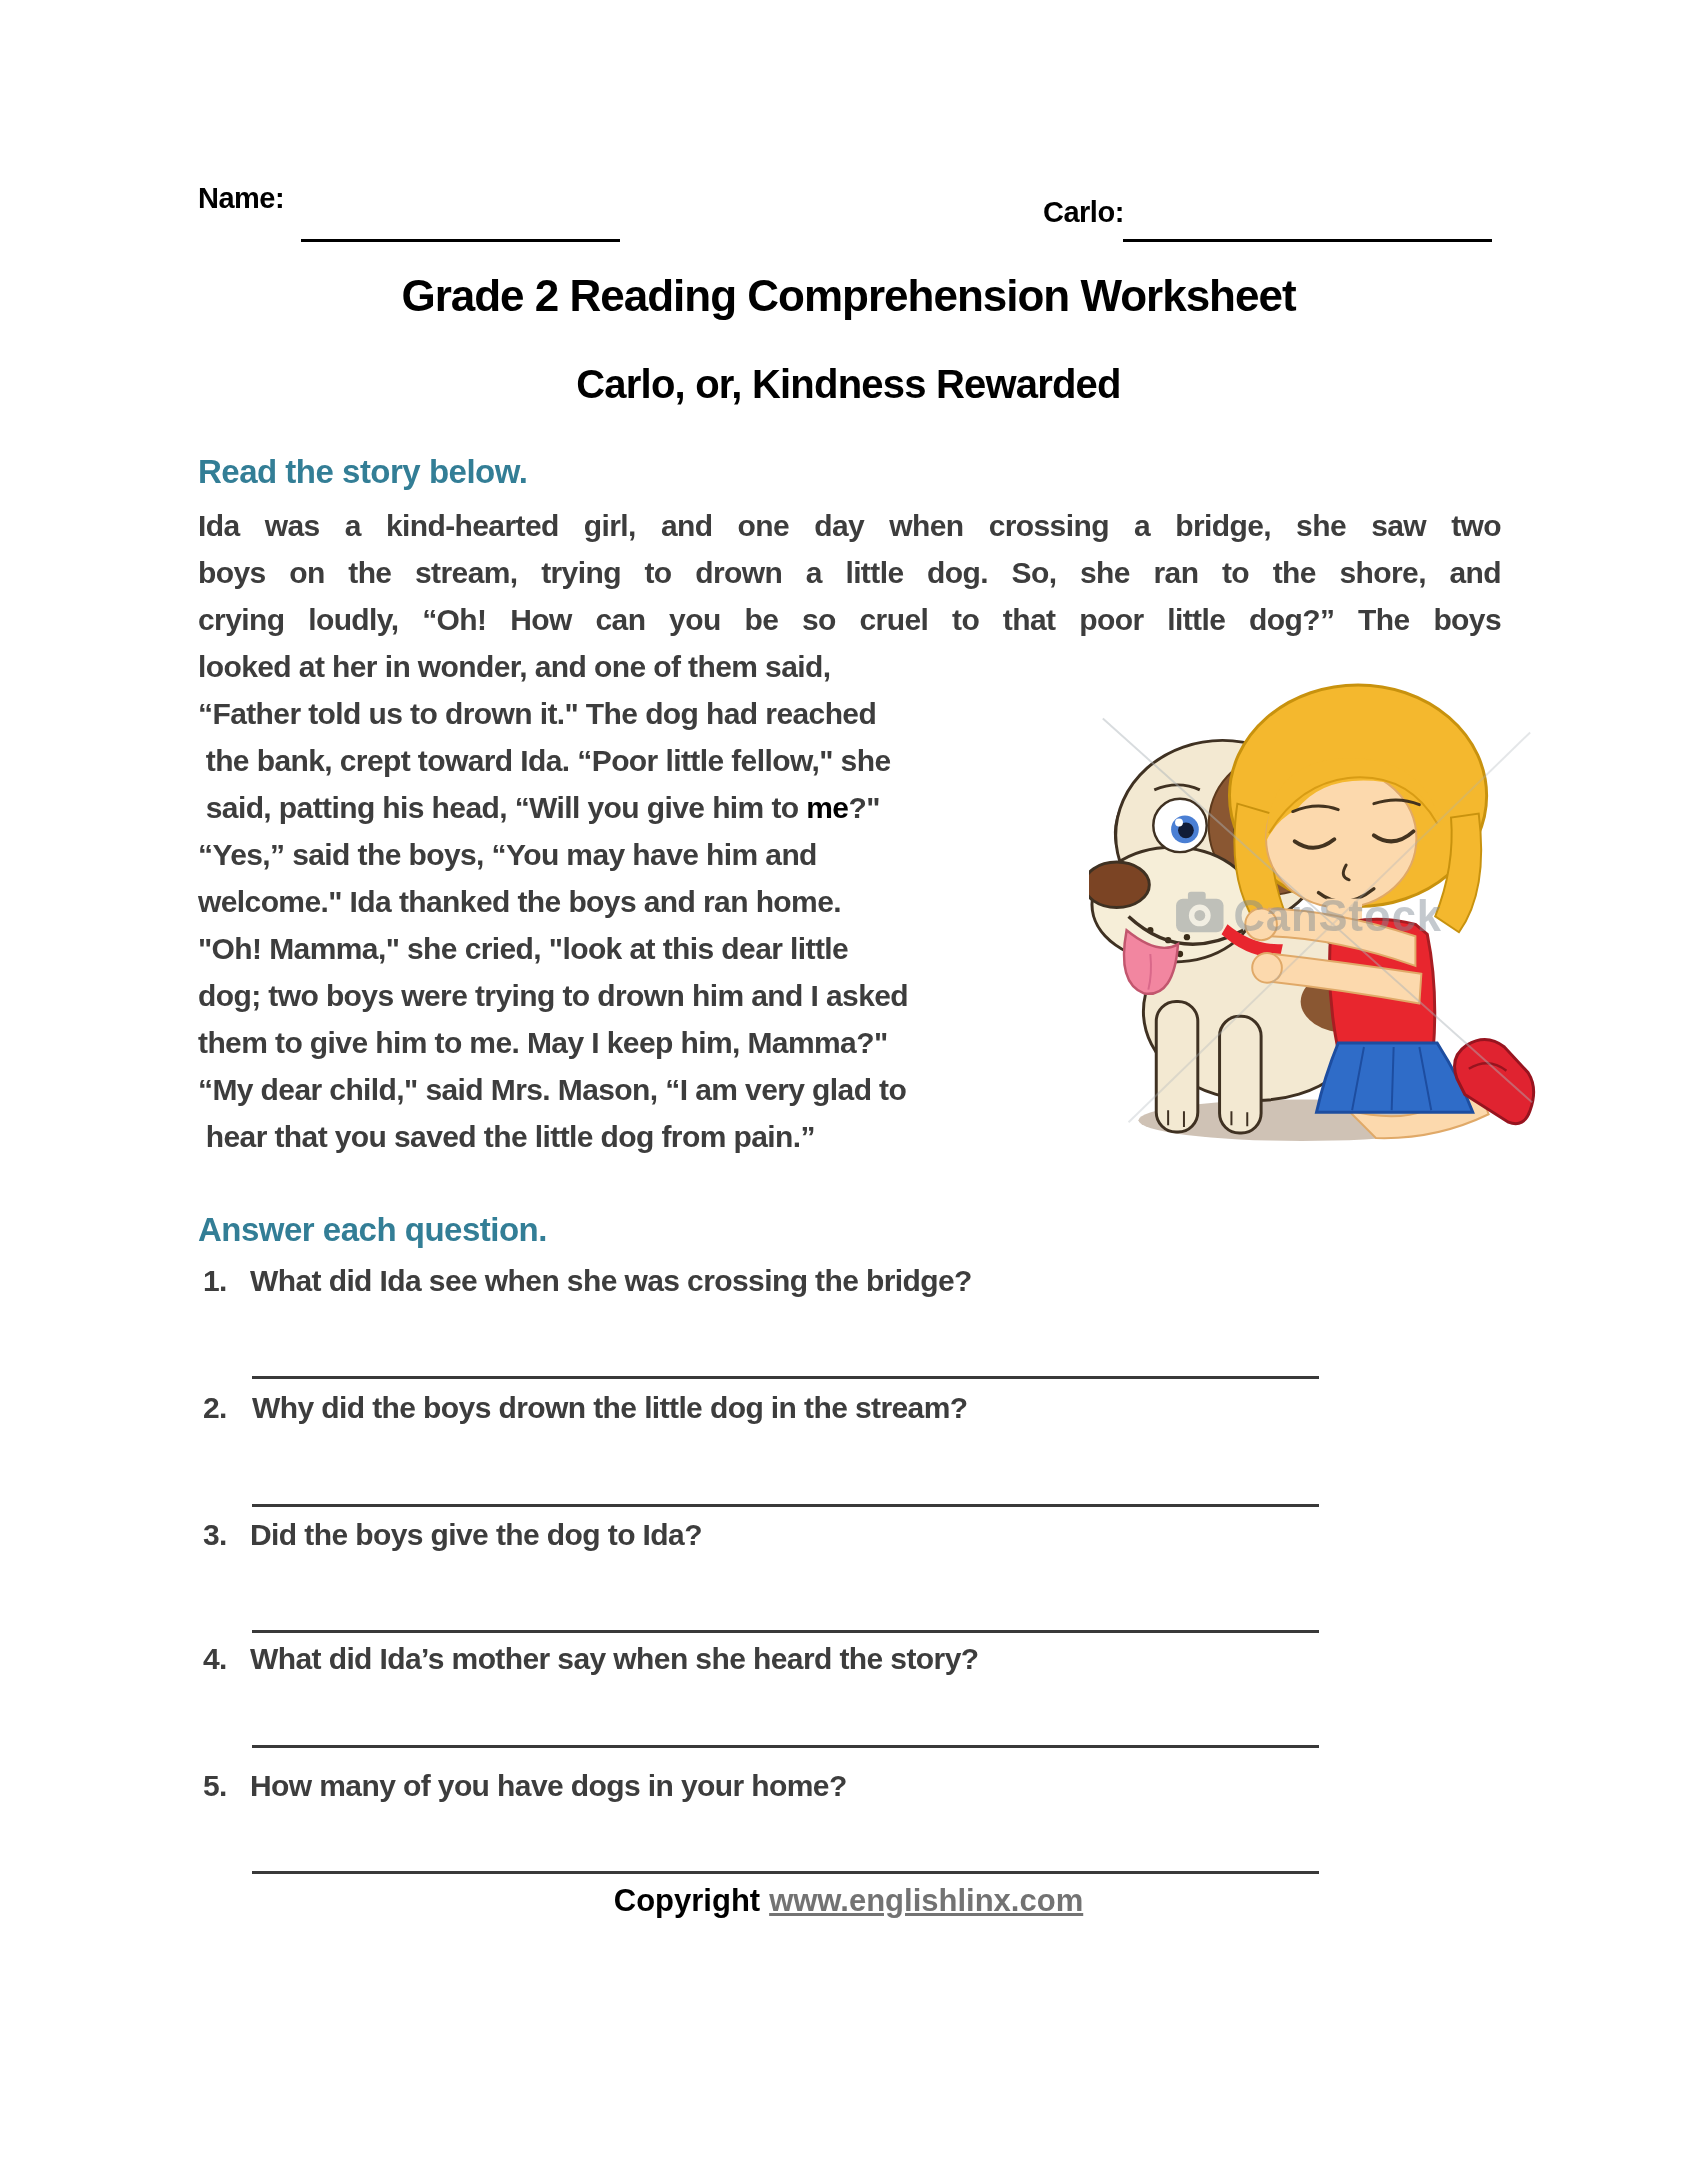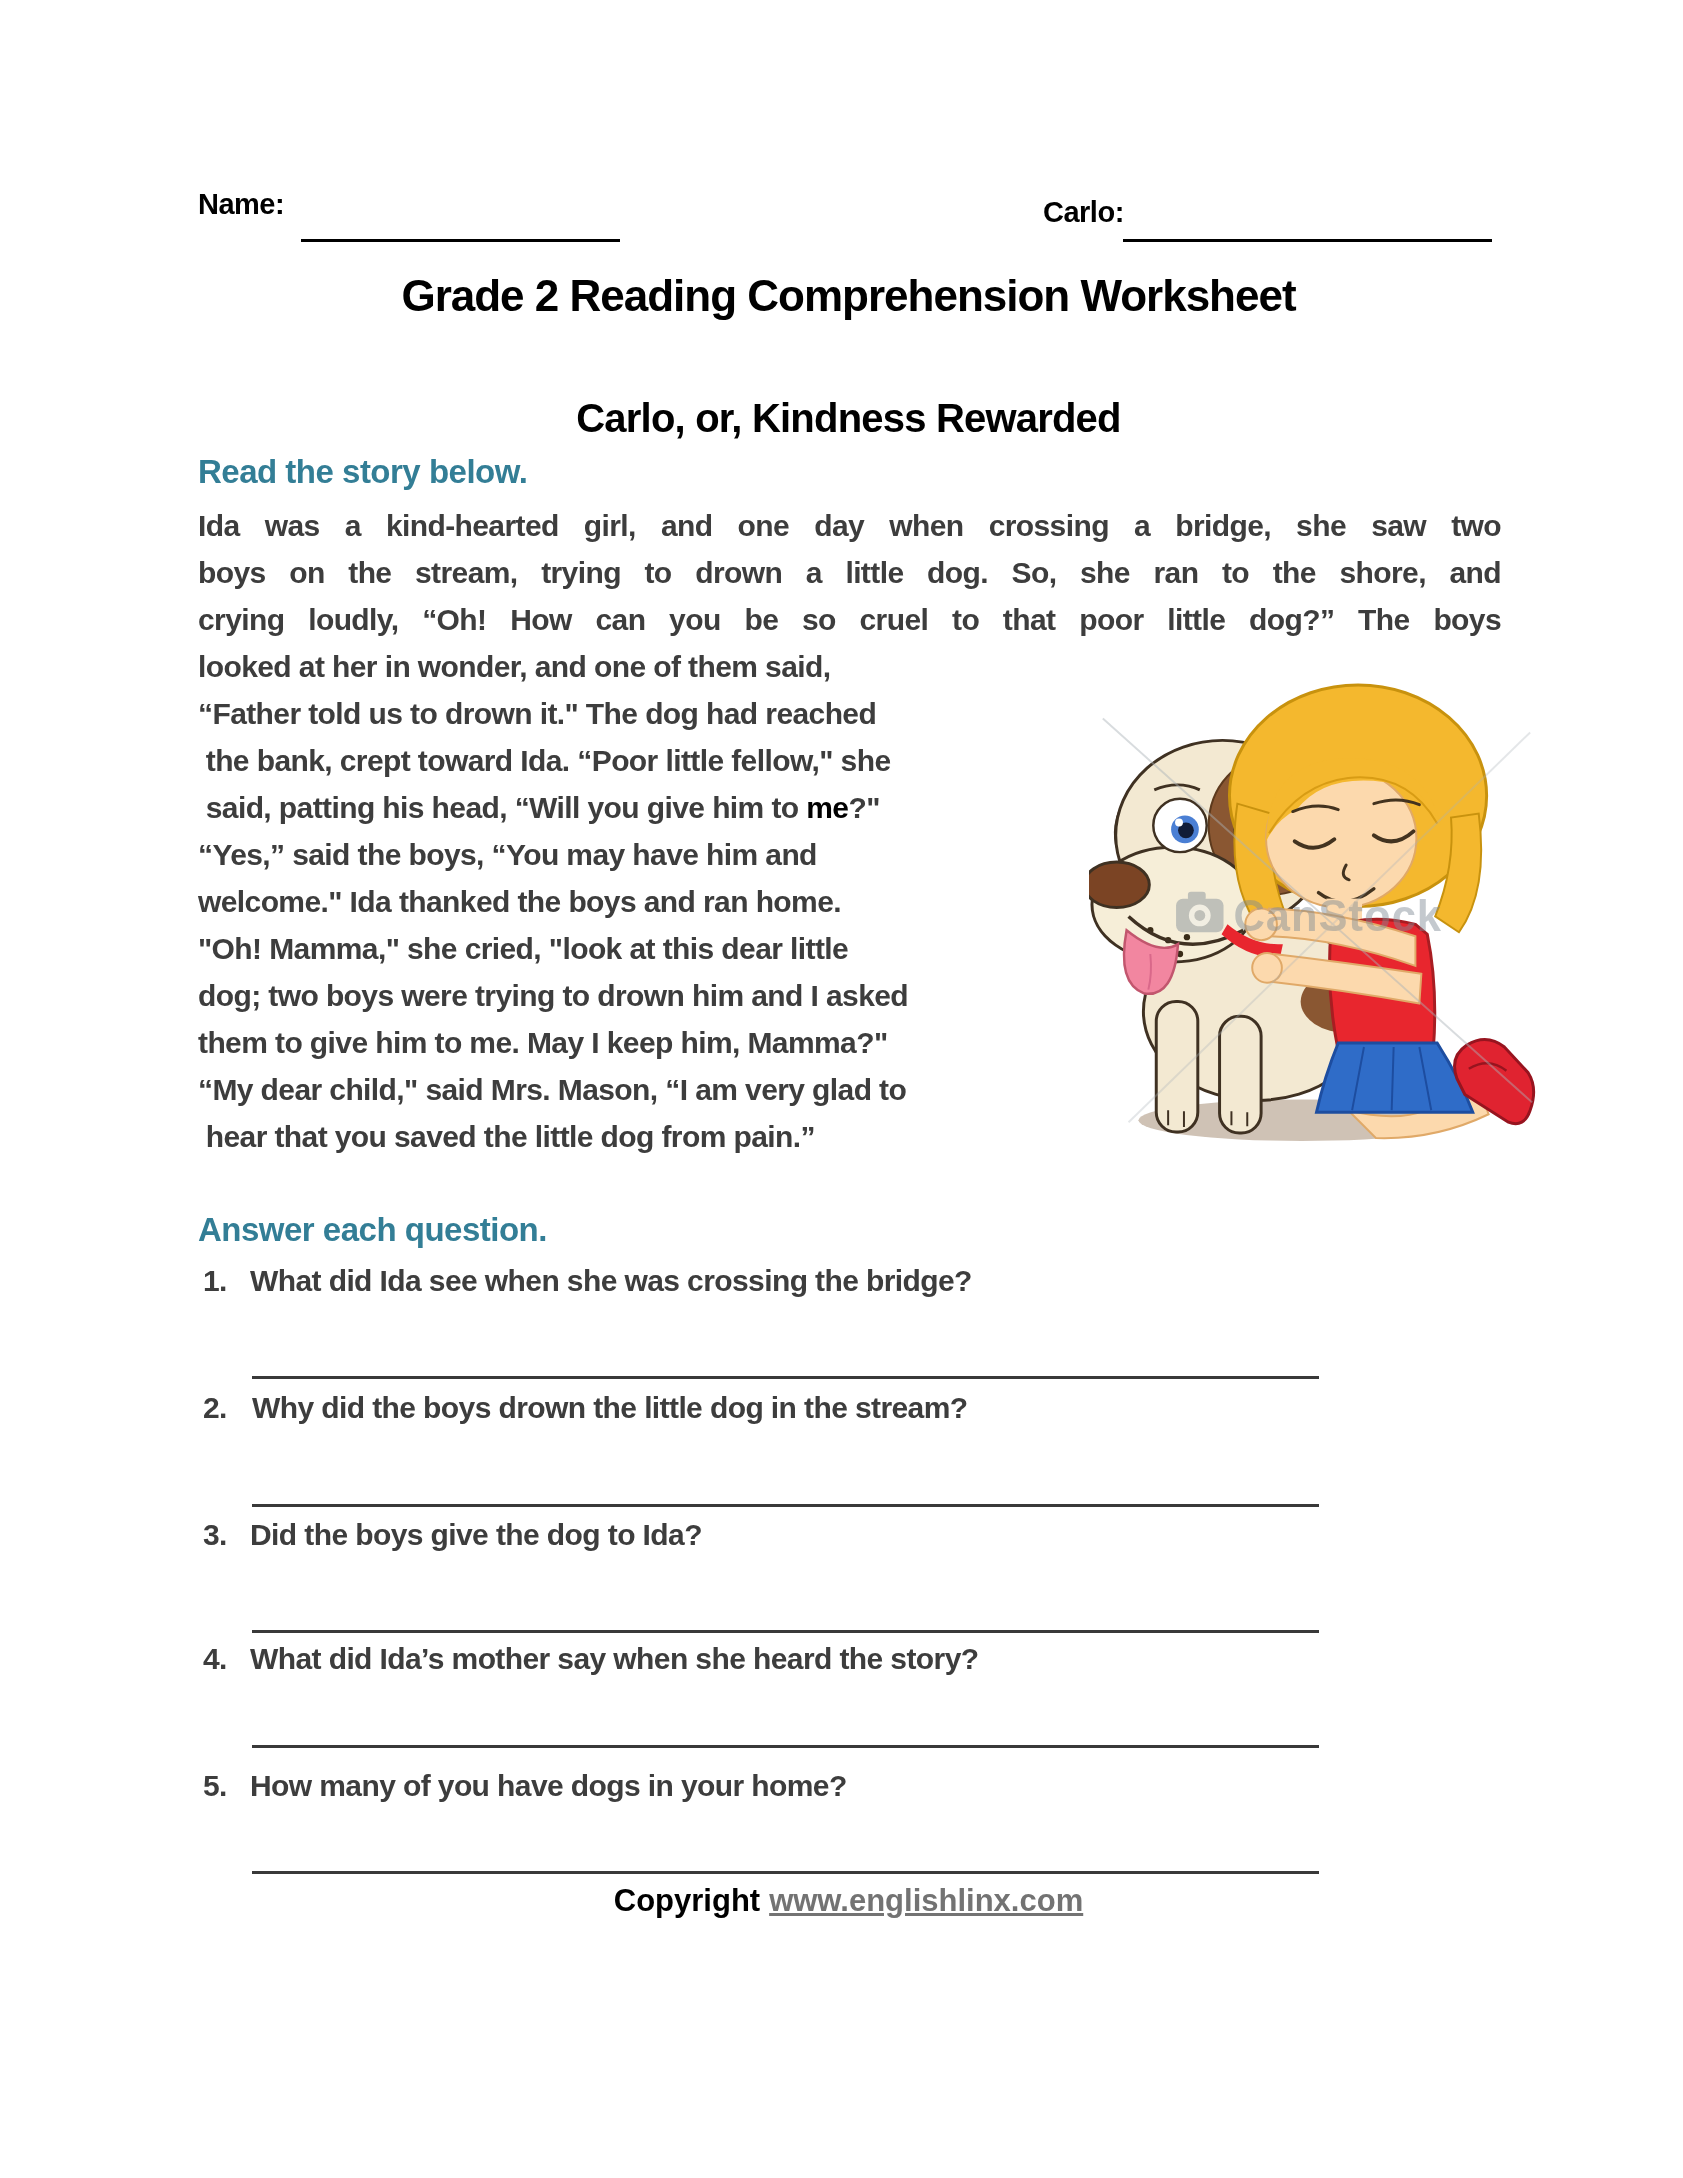--- a/index.html
+++ b/index.html
@@ -1,25 +1,25 @@
 <!DOCTYPE html>
 <html><head>
 <meta charset="utf-8">
 <style>
   html,body{margin:0;padding:0;background:#ffffff;}
   body{width:1683px;height:2178px;position:relative;overflow:hidden;
        font-family:"Liberation Sans","DejaVu Sans",sans-serif;font-weight:bold;color:#000;}
   .abs{position:absolute;}
   .blank-line{border-top:3px solid #000;height:0;}
-  #name-label{left:198px;top:188px;font-size:29px;letter-spacing:-0.5px;}
+  #name-label{left:198px;top:182px;font-size:29px;letter-spacing:-0.5px;}
   #name-line{left:301px;top:239px;width:319px;}
   #date-label{left:1043px;top:196px;font-size:29px;letter-spacing:-0.5px;}
   #date-line{left:1123px;top:239px;width:369px;}
   #page-title{left:14px;top:271px;width:1669px;text-align:center;font-size:44px;letter-spacing:-1px;}
-  #page-subtitle{left:14px;top:396px;width:1669px;text-align:center;font-size:40px;letter-spacing:-0.8px;}
+  #page-subtitle{left:14px;top:362px;width:1669px;text-align:center;font-size:40px;letter-spacing:-0.8px;}
   .teal-heading{color:#337e96;font-size:33px;letter-spacing:-0.5px;}
   #read-heading{left:198px;top:453px;}
   #answer-heading{left:198px;top:1211px;}
   #story{left:198px;top:502px;width:1309px;}
   .story-line{height:47px;line-height:47px;font-size:30px;letter-spacing:-0.6px;
               color:#3d3d3d;white-space:pre;}
   .story-line.just{white-space:normal;width:1303px;text-align:justify;
                    text-align-last:justify;text-justify:inter-word;}
   .me-bold{color:#000;}
   .q-num{font-size:30px;letter-spacing:-0.6px;color:#3d3d3d;}

